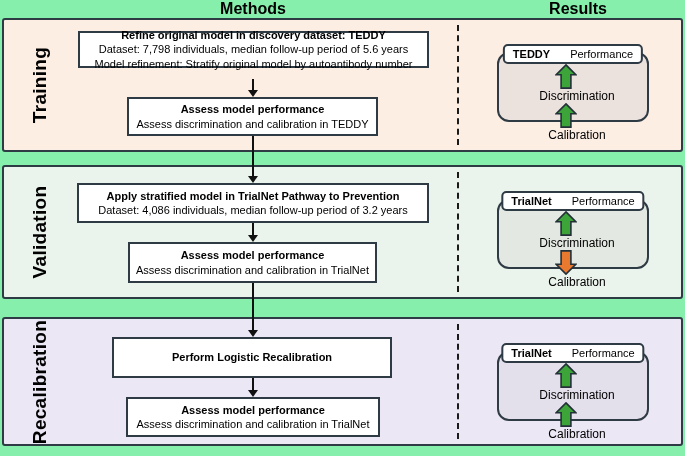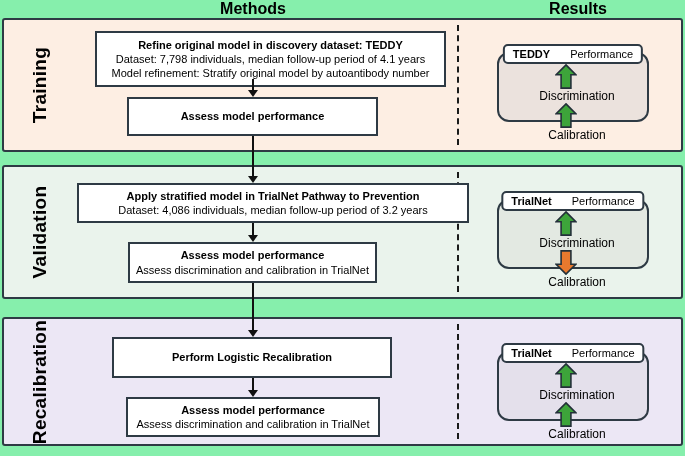--- a/index.html
+++ b/index.html
@@ -33,23 +33,23 @@
     font-weight:bold; font-size:19px; white-space:nowrap; letter-spacing:.3px;
   }
 
   .mbox {
     position:absolute; background:#fff; border:2px solid #2e3a44;
     box-sizing:border-box; display:flex; flex-direction:column;
     align-items:center; justify-content:center; text-align:center;
     font-size:11px; line-height:1.3;
   }
   .mbox .t { font-weight:bold; }
-  #t-box1 { left:74px;  top:11px; width:351px; height:56px;margin-left:17px; }
+  #t-box1 { left:74px;  top:11px; width:351px; height:37px; }
   #t-box2 { left:123px; top:77px; width:251px; height:39px; }
-  #v-box1 { left:73px;  top:16px; width:392px; height:40px; }
+  #v-box1 { left:73px;  top:16px; width:352px; height:40px; }
   #v-box2 { left:124px; top:75px; width:249px; height:41px; }
   #r-box1 { left:108px; top:18px; width:280px; height:41px; }
   #r-box2 { left:122px; top:78px; width:254px; height:40px; }
 
   .flow-arrow {
     position:absolute; left:248px; width:10px; z-index:5;
     display:flex; flex-direction:column; align-items:center;
   }
   .flow-arrow .line { width:2px; flex:1; background:#111; }
   .flow-arrow .head {
@@ -97,26 +97,27 @@
 
   <div class="col-header" id="methods-header">Methods</div>
   <div class="col-header" id="results-header">Results</div>
 
   <div class="section sec-training">
     <div class="side-label">Training</div>
     <div class="divider"></div>
 
     <div class="mbox" id="t-box1">
       <div class="t">Refine original model in discovery dataset: TEDDY</div>
-      <div>Dataset: 7,798 individuals, median follow-up period of 4.1 years</div>
+      <div>Dataset: 7,798 individuals, median follow-up period of 5.6 years</div>
       <div>Model refinement: Stratify original model by autoantibody number</div>
     </div>
 
     <div class="mbox" id="t-box2">
       <div class="t">Assess model performance</div>
+      <div>Assess discrimination and calibration in TEDDY</div>
     </div>
 
     <div class="perf-card">
       <div class="perf-tab">
         <span class="b">TEDDY</span><span class="s">Performance</span>
       </div>
       <div class="perf-rows">
         <div class="perf-row">
           <svg viewBox="0 0 24 28" class="perf-arrow up green">
             <polygon points="12,1 23,12 17.5,12 17.5,27 6.5,27 6.5,12 1,12" fill="currentColor" stroke="#233039" stroke-width="1.8"></polygon>

